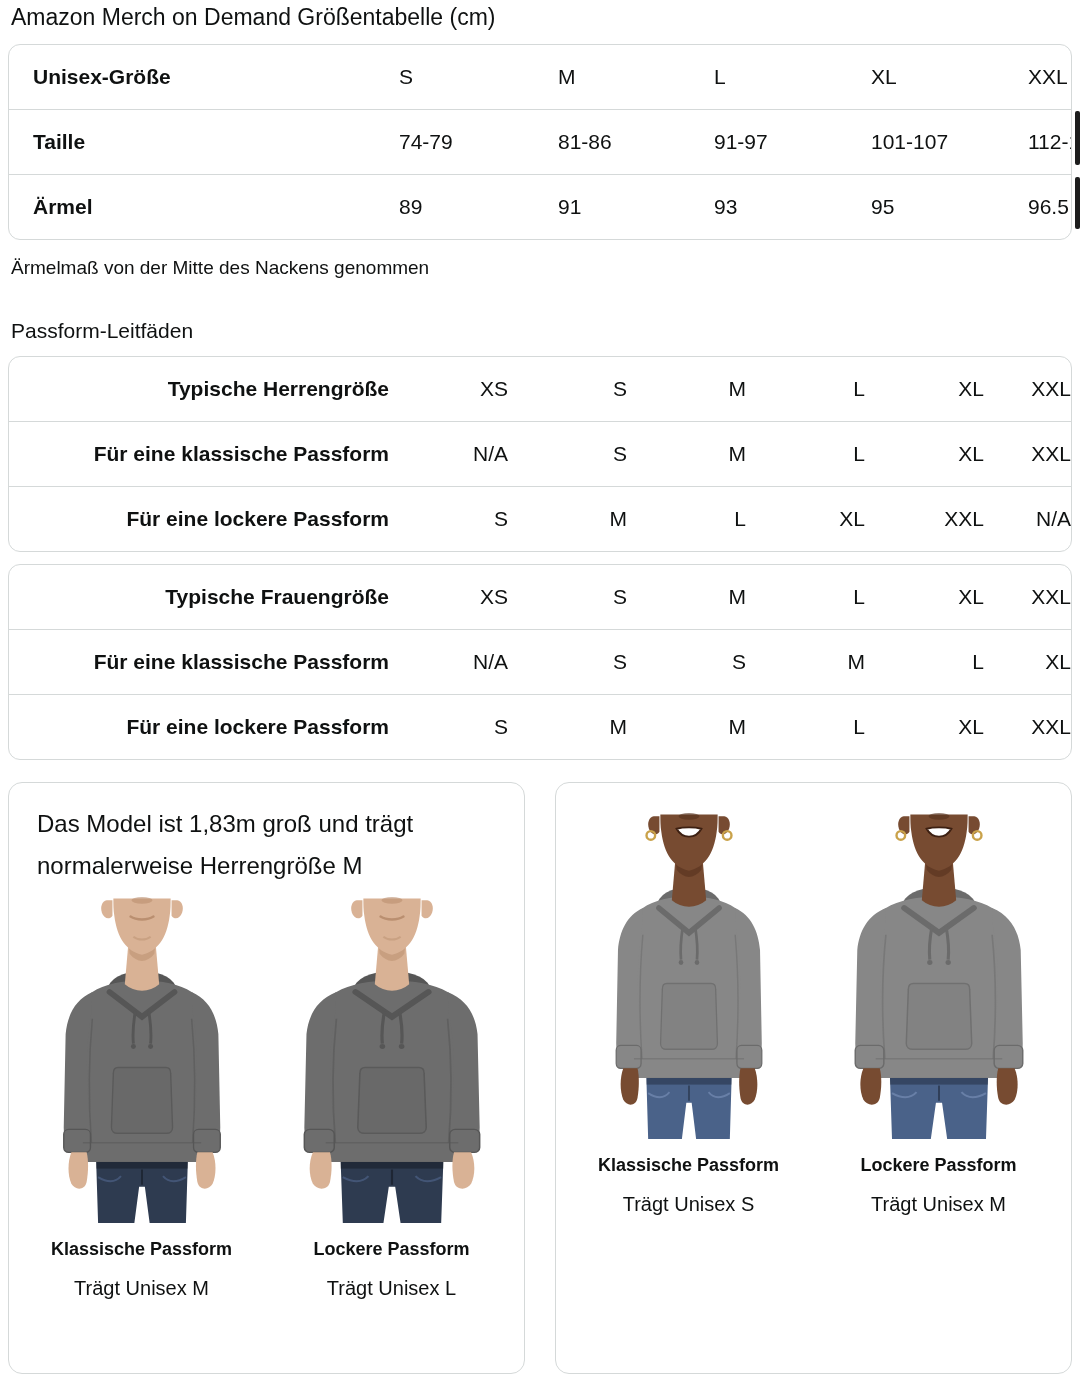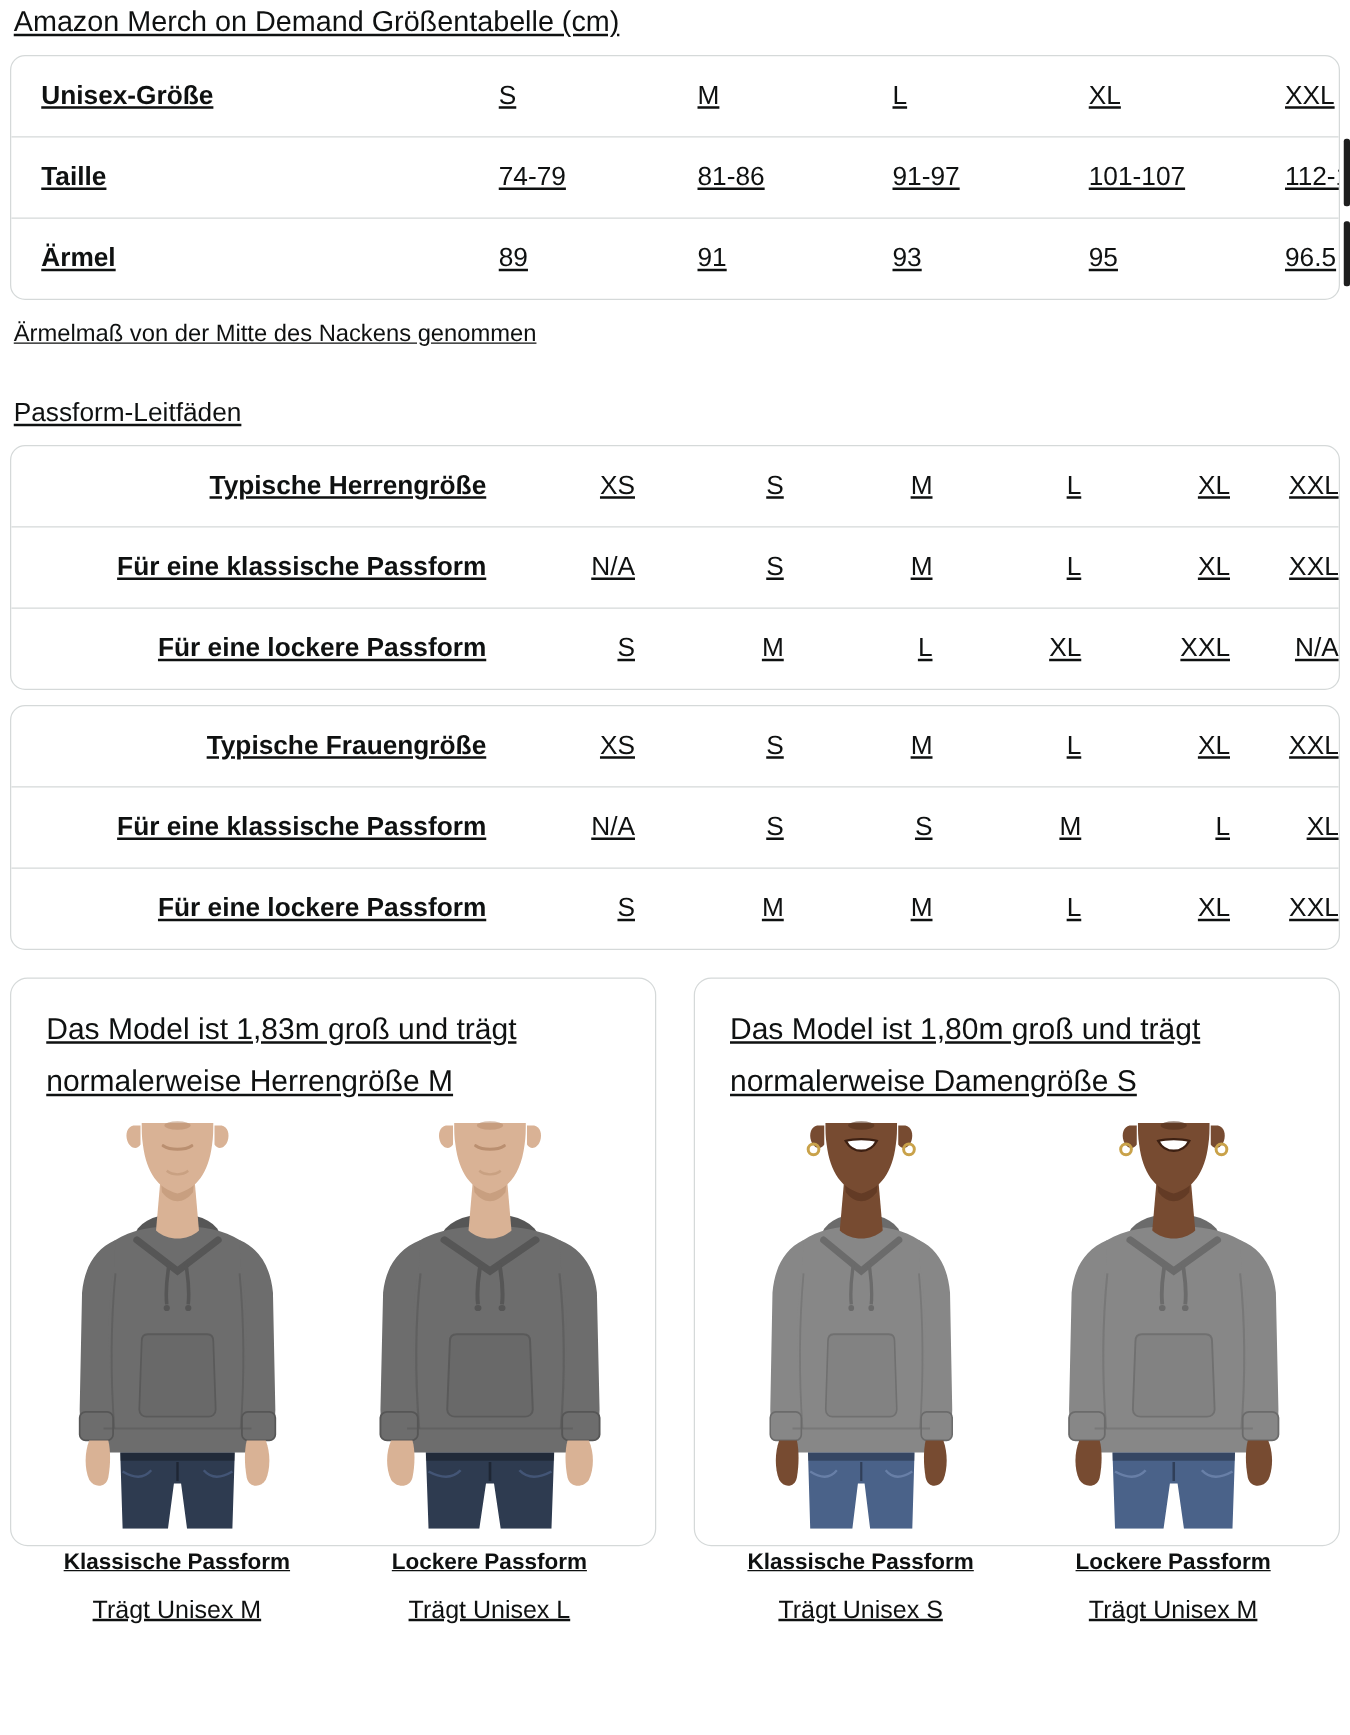--- a/index.html
+++ b/index.html
@@ -1,33 +1,33 @@
 <!DOCTYPE html>
 <html><head>
 <meta charset="utf-8">
 <style>
   html,body{margin:0;padding:0;}
   body{
     width:1080px;height:1388px;background:#ffffff;position:relative;overflow:hidden;
     font-family:"Liberation Sans","DejaVu Sans",sans-serif;color:#0f1111;
   }
-  .page{padding:0 8px;text-decoration:underline;}
+  .page{padding:0 8px;}
   .title{font-size:23px;font-weight:400;margin:0;padding:3px 0 0 3px;line-height:29px;}
   .tbl{border:1px solid #d5d9d9;border-radius:12px;margin-top:12px;background:#fff;overflow:hidden;}
   .tbl .row{display:grid;align-items:center;height:64px;border-top:1px solid #d5d9d9;padding-left:24px;}
   .tbl .row:first-child{border-top:none;}
   .t1 .row{grid-template-columns:351px 144px 141px 142px 142px 1fr;gap:15px;}
   .t2 .row{grid-template-columns:356px 119px 119px 119px 119px 119px 1fr;text-align:right;}
   .cell{font-size:21px;white-space:nowrap;}
   .lbl{font-weight:700;}
   .note{font-size:19px;margin:16px 0 0 3px;line-height:24px;}
   .subhead{font-size:21px;font-weight:400;margin:38px 0 0 3px;line-height:26px;}
   .t3{margin-top:12px;}
   .cards{display:flex;gap:30px;margin-top:22px;}
-  .card{flex:1;border:1px solid #d5d9d9;border-radius:14px;padding:20px 24px 16px;box-sizing:border-box;height:455px;}
+  .card{flex:1;border:1px solid #d5d9d9;border-radius:14px;padding:20px 24px 16px;box-sizing:border-box;height:592px;}
   .desc{font-size:24px;line-height:42px;padding-left:4px;}
   .figures{display:flex;justify-content:center;gap:40px;margin-top:6px;}
   .figures figure{margin:0;text-align:center;width:210px;}
   .photo{width:210px;height:330px;}
   .photo svg{width:100%;height:100%;display:block;}
   .fit{font-weight:700;font-size:18px;margin-top:8px;line-height:37px;}
   .size{font-size:20px;margin-top:7px;line-height:26px;}
   .edge-bar{position:absolute;right:0;width:5px;background:#1d1d1d;border-radius:2px;}
   #edge1{top:111px;height:54px;}
   #edge2{top:177px;height:52px;}
@@ -223,24 +223,20 @@
             </div>
           <figcaption>
             <div class="fit">Lockere Passform</div>
             <div class="size">Trägt Unisex L</div>
           </figcaption>
         </figure>
       </div>
     </article>
 
     <article class="card">
-      <div class="desc">
-        <div>Das Model ist 1,80m groß und trägt</div>
-        <div>normalerweise Damengröße S</div>
-      </div>
       <div class="figures">
         <figure>
           <div class="photo">
   <svg viewBox="0 0 220 340" xmlns="http://www.w3.org/2000/svg" preserveAspectRatio="xMidYMax meet">
     <g transform="translate(7.7 0) scale(0.93 1)">
       <ellipse cx="110" cy="96" rx="36" ry="20" fill="#6b6b6b"></ellipse>
       <path d="M110,86 C90,86 70,90 58,98 C50,103 48,112 48,122 L48,276 L172,276 L172,122 C172,112 170,103 162,98 C150,90 130,86 110,86 Z" fill="#878787"></path>
       <path d="M58,98 C40,106 32,122 30,142 L28,240 C28,254 32,262 40,264 L56,264 L56,236 C51,196 51,150 57,120 Z" fill="#878787"></path>
       <path d="M162,98 C180,106 188,122 190,142 L192,240 C192,254 188,262 180,264 L164,264 L164,236 C169,196 169,150 163,120 Z" fill="#878787"></path>
       <path d="M58,126 C54,168 54,214 57,256" stroke="#6b6b6b" stroke-width="1.6" fill="none" opacity="0.55"></path>

